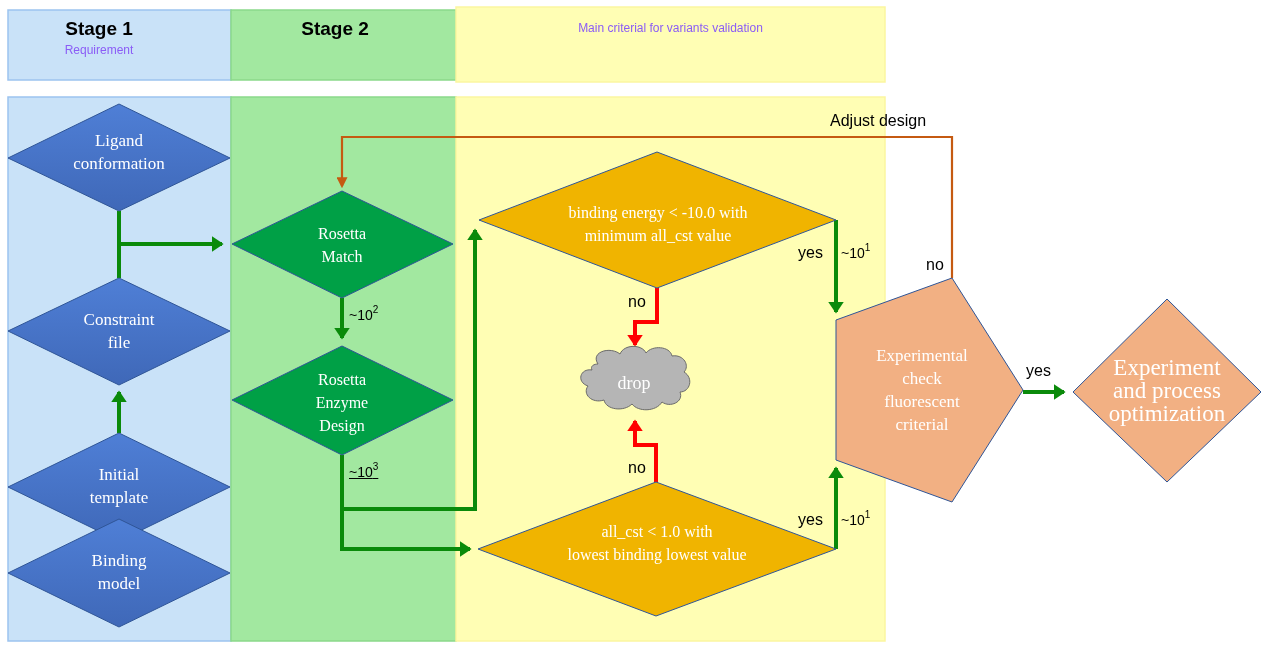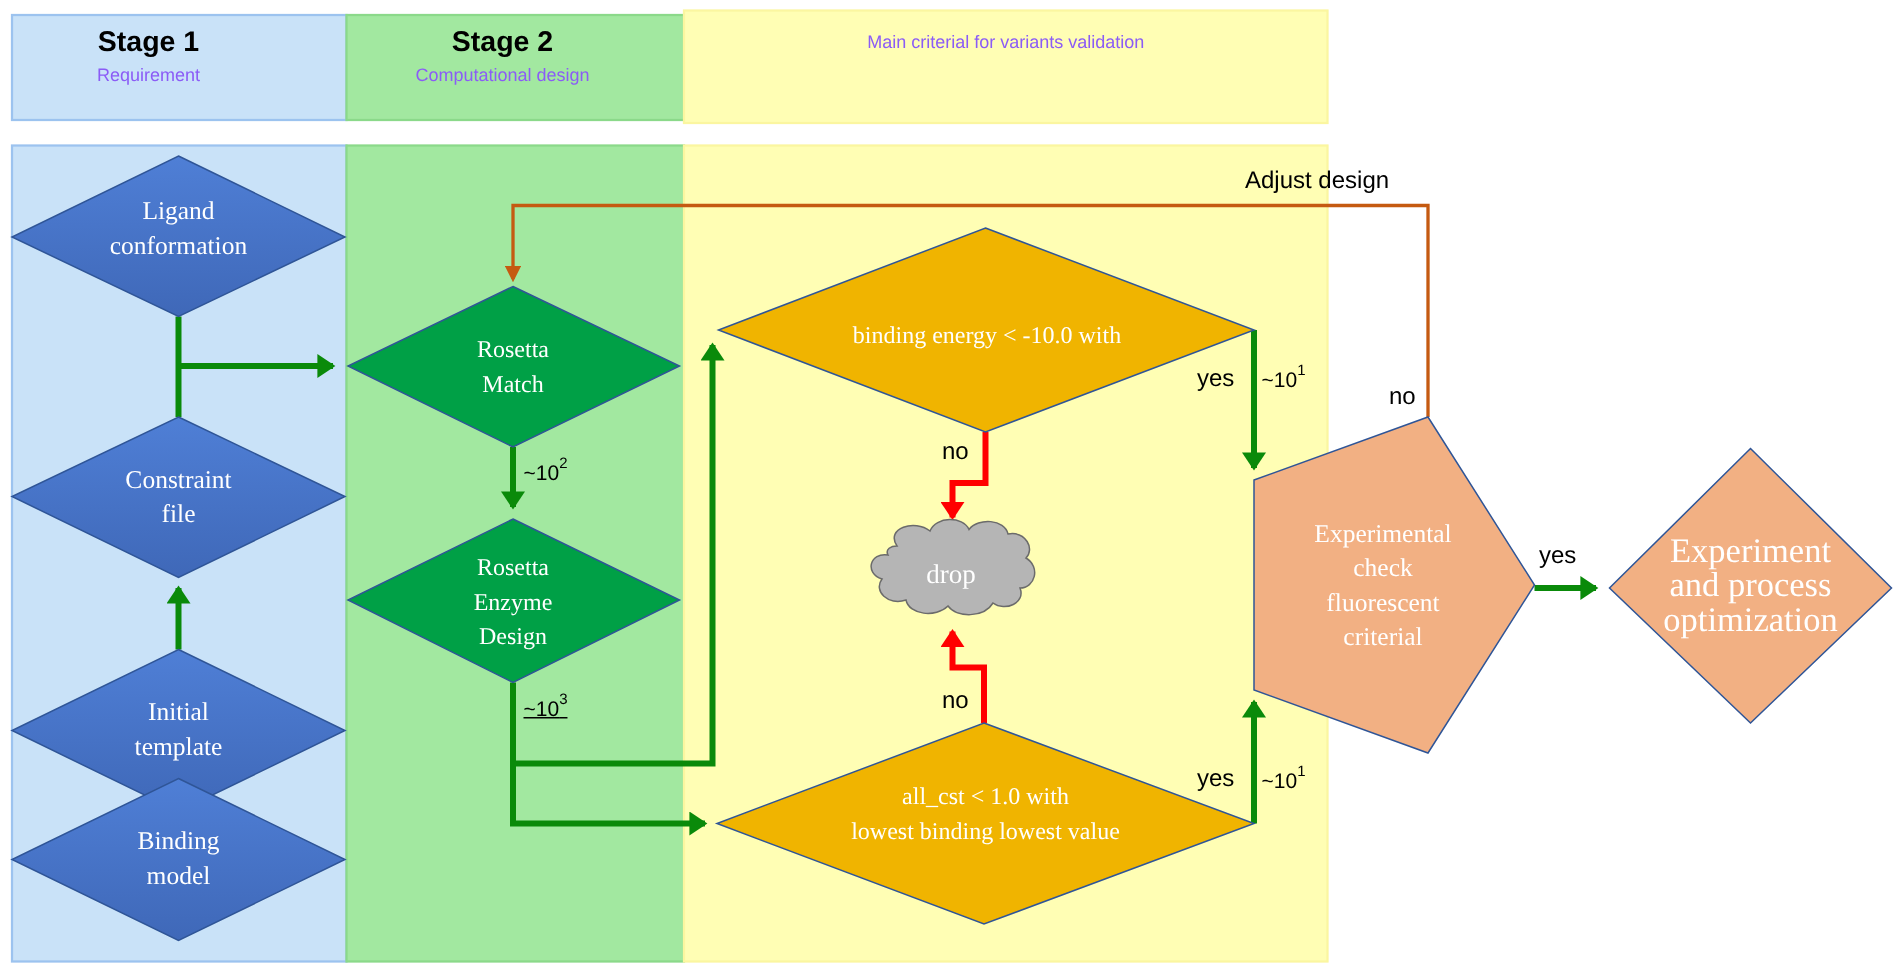--- a/index.html
+++ b/index.html
@@ -74,21 +74,20 @@
 
   <polygon points="1167,299 1261,392 1167,482 1073,392" fill="#f2b083" stroke="#2f5597" stroke-width="1"></polygon>
 </svg>
 
 <div class="hdr" style="left:8px; top:18px; width:182px;">
   <div class="t">Stage 1</div>
   <div class="s">Requirement</div>
 </div>
 <div class="hdr" style="left:231px; top:18px; width:208px;">
   <div class="t">Stage 2</div>
-  <div class="s">Computational design</div>
 </div>
 <div class="hdr" style="left:456px; top:18px; width:429px;">
   <div class="s">Main criterial for variants validation</div>
 </div>
 
 <div class="nodetext" style="left:119px; top:152px;">
   <div>Ligand</div>
   <div>conformation</div>
 </div>
 <div class="nodetext" style="left:119px; top:331px;">
@@ -107,20 +106,21 @@
   <div>Rosetta</div>
   <div>Match</div>
 </div>
 <div class="nodetext" style="left:342px; top:402px; font-size:16px;">
   <div>Rosetta</div>
   <div>Enzyme</div>
   <div>Design</div>
 </div>
 <div class="nodetext" style="left:658px; top:224px; font-size:16px;">
   <div>binding energy &lt; -10.0 with</div>
+  <div>minimum all_cst value</div>
 </div>
 <div class="nodetext" style="left:657px; top:543px; font-size:16px;">
   <div>all_cst &lt; 1.0 with</div>
   <div>lowest binding lowest value</div>
 </div>
 <div class="nodetext" style="left:634px; top:383px; font-size:18px;">drop</div>
 <div class="nodetext" style="left:922px; top:390px; font-size:17px;">
   <div>Experimental</div>
   <div>check</div>
   <div>fluorescent</div>

